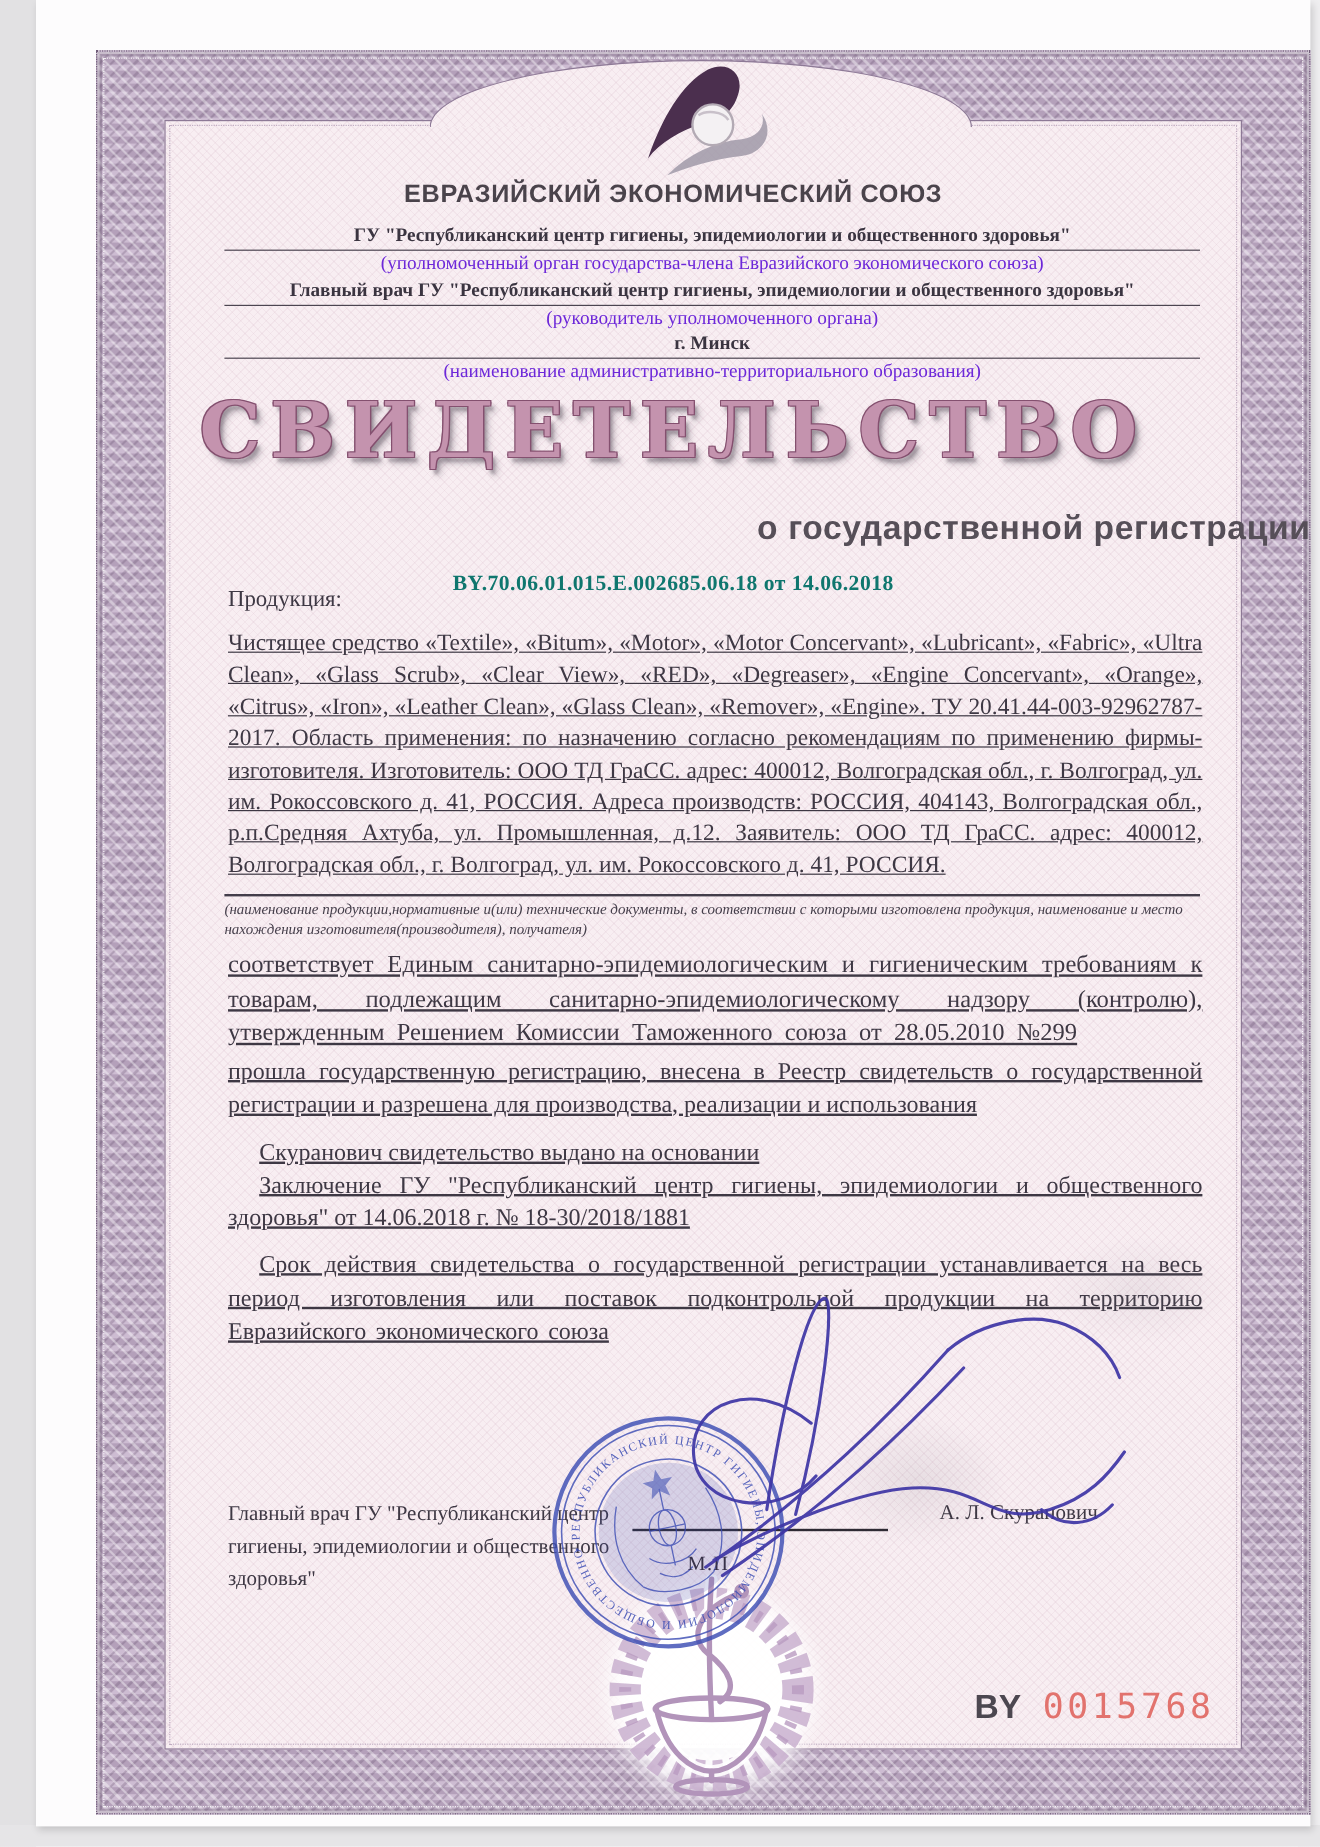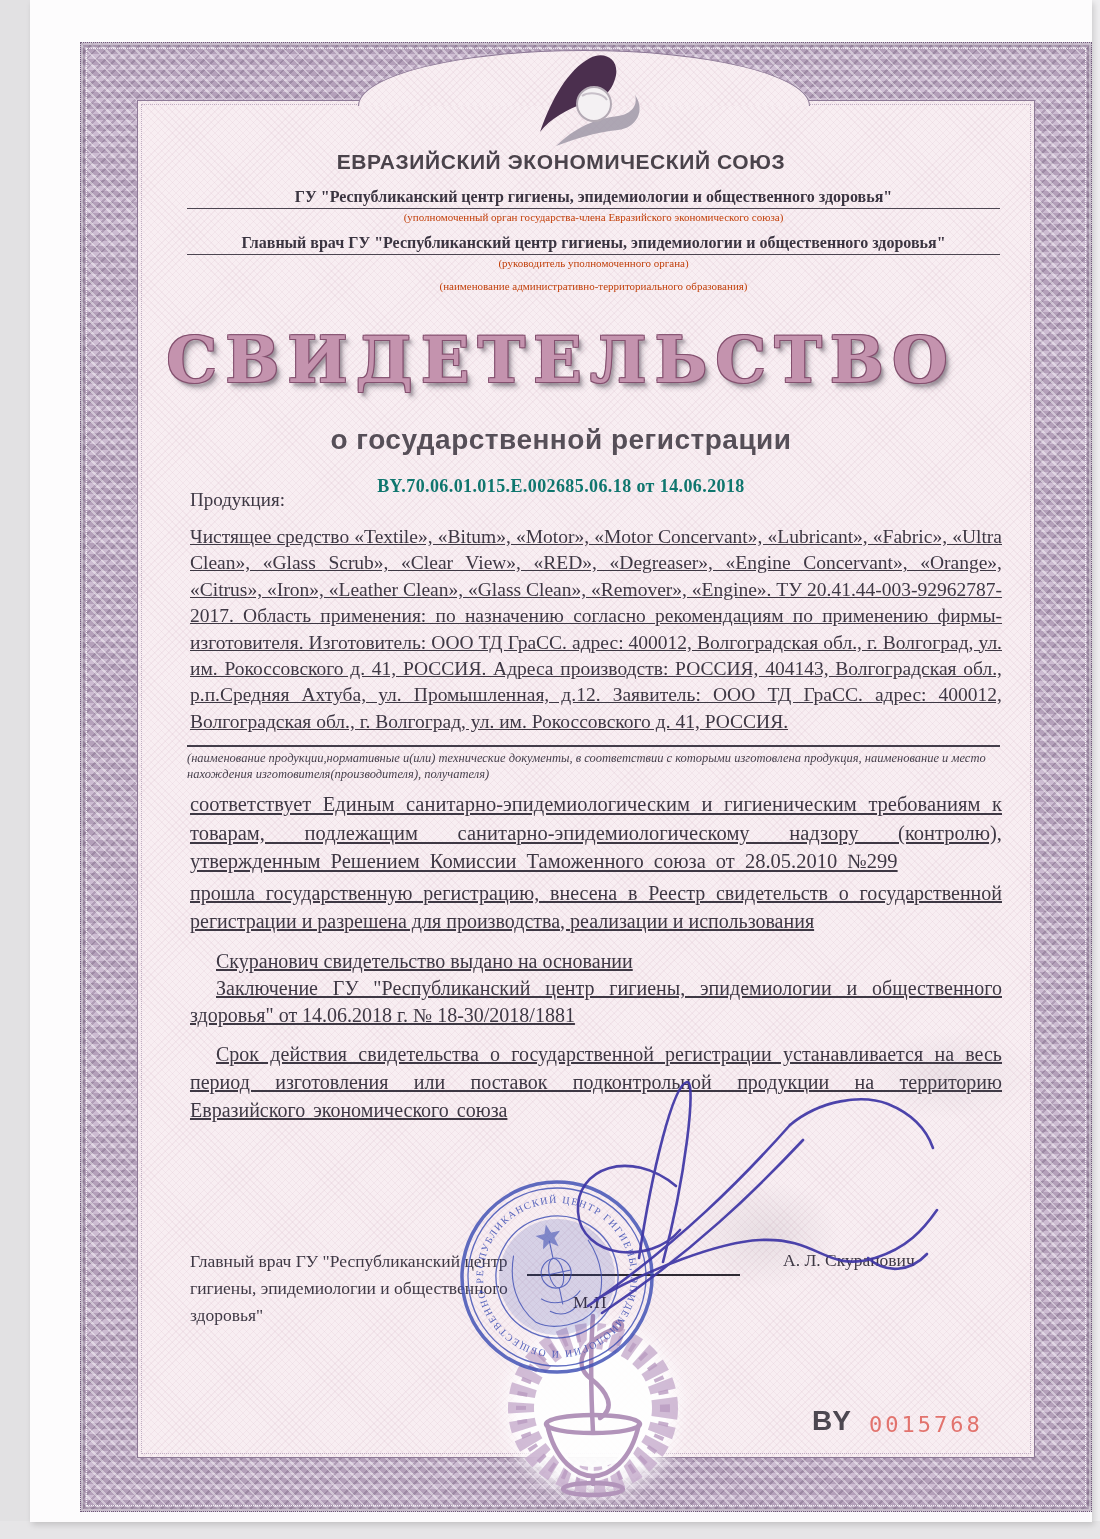--- a/index.html
+++ b/index.html
@@ -38,47 +38,47 @@
     border:1.5px solid #8d7996;border-bottom:none;
     border-radius:50% 50% 0 0 / 100% 100% 0 0;}
   .abs{position:absolute;}
   .ctr{left:0;right:0;text-align:center;}
   .txt{color:#3e3844;}
   .union{top:150px;font-family:"Liberation Sans",sans-serif;font-weight:bold;
     font-size:21px;letter-spacing:.6px;color:#4a434b;}
   .grp{left:157px;width:813px;}
   .grp .gline{text-align:center;font-weight:bold;font-size:16px;color:#3a3440;
     padding-bottom:2px;border-bottom:1.5px solid #4c4551;}
-  .grp .gcap{text-align:center;font-size:11px;color:#c2410c;margin-top:2px;}
+  .grp .gcap{text-align:center;font-size:16px;color:#6d28d9;margin-top:2px;}
   .title{top:322px;font-family:"DejaVu Serif",serif;font-weight:bold;font-size:64px;
     letter-spacing:8px;color:#c493ae;
     text-shadow:-1px -1px 0 #84506f,1px -1px 0 #84506f,-1px 1px 0 #84506f,1px 1px 0 #84506f,
       3px 4px 3px rgba(110,100,112,.55),5px 6px 5px rgba(110,100,112,.30);}
   .subtitle{top:424px;font-family:"Liberation Sans",sans-serif;font-weight:bold;
-    font-size:28px;letter-spacing:.5px;color:#564f58;}
+    font-size:28px;letter-spacing:.5px;color:#564f58;text-align:right;}
   .numline{top:476px;font-weight:bold;font-size:18px;letter-spacing:.4px;color:#0f766e;}
   .prodlabel{left:160px;top:489px;font-size:19px;}
   .para{left:160px;width:812px;text-align:justify;text-decoration:underline;}
   .p-product{top:524px;font-size:19.5px;line-height:26.4px;}
   .divider{left:157px;top:745px;width:813px;border-top:2.5px solid #433d4a;}
   .divcap{left:157px;top:751px;width:813px;font-style:italic;
     font-size:12.5px;line-height:15.5px;color:#453f4b;}
   .p-conf{top:790px;font-size:20.5px;line-height:28.6px;word-spacing:5px;}
   .p-reg{top:880px;font-size:20px;line-height:27.5px;}
   .p-basis{top:948px;font-size:20px;line-height:27px;}
   .p-basis p{margin:0;text-indent:26px;}
   .p-valid{top:1040px;font-size:20px;line-height:28px;word-spacing:3px;}
   .p-valid p{margin:0;text-indent:26px;}
   .signer{left:160px;top:1248px;width:352px;font-size:17.5px;line-height:27px;}
   .signername{left:753px;top:1250px;font-size:17.5px;}
   .sigline{left:497px;top:1274px;width:213px;border-top:2px solid #2e2a33;}
   .mp{left:543px;top:1293px;font-size:17px;letter-spacing:1px;color:#38324a;}
   .serial{left:782px;top:1405px;display:flex;align-items:flex-end;}
   .serial .by{font-family:"Liberation Sans",sans-serif;font-weight:bold;font-size:28px;color:#4c4750;}
-  .serial .num{margin-left:18px;font-family:"DejaVu Sans Mono",monospace;font-size:22px;
+  .serial .num{margin-left:18px;font-family:"DejaVu Sans Mono",monospace;font-size:29px;
     letter-spacing:3px;color:#e0635c;opacity:.88;}
   .smudge1{left:660px;top:1180px;width:150px;height:110px;
     background:radial-gradient(ellipse at center,rgba(118,112,124,.13),rgba(0,0,0,0) 70%);}
   .smudge2{left:840px;top:1030px;width:160px;height:90px;
     background:radial-gradient(ellipse at center,rgba(124,118,130,.10),rgba(0,0,0,0) 70%);}
   svg{display:block;}
   .overlay{position:absolute;left:0;top:0;width:1100px;height:1539px;pointer-events:none;}
 </style>
 </head>
 <body>
@@ -100,20 +100,21 @@
 
     <div class="abs grp" style="top:188px;">
       <div class="gline">ГУ "Республиканский центр гигиены, эпидемиологии и общественного здоровья"</div>
       <div class="gcap">(уполномоченный орган государства-члена Евразийского экономического союза)</div>
     </div>
     <div class="abs grp" style="top:234px;">
       <div class="gline">Главный врач ГУ "Республиканский центр гигиены, эпидемиологии и общественного здоровья"</div>
       <div class="gcap">(руководитель уполномоченного органа)</div>
     </div>
     <div class="abs grp" style="top:278px;">
+      <div class="gline">г. Минск</div>
       <div class="gcap">(наименование административно-территориального образования)</div>
     </div>
 
     <div class="abs ctr title">СВИДЕТЕЛЬСТВО</div>
     <div class="abs ctr subtitle">о государственной регистрации</div>
     <div class="abs ctr numline">BY.70.06.01.015.E.002685.06.18 от 14.06.2018</div>
 
     <div class="abs prodlabel txt">Продукция:</div>
     <div class="abs para p-product txt">Чистящее средство «Textile», «Bitum», «Motor», «Motor Concervant», «Lubricant», «Fabric», «Ultra Clean», «Glass Scrub», «Clear View», «RED», «Degreaser», «Engine Concervant», «Orange», «Citrus», «Iron», «Leather Clean», «Glass Clean», «Remover», «Engine». ТУ 20.41.44-003-92962787-2017. Область применения: по назначению согласно рекомендациям по применению фирмы-изготовителя. Изготовитель: ООО ТД ГраСС. адрес: 400012, Волгоградская обл., г. Волгоград, ул. им. Рокоссовского д. 41, РОССИЯ. Адреса производств: РОССИЯ, 404143, Волгоградская обл., р.п.Средняя Ахтуба, ул. Промышленная, д.12. Заявитель: ООО ТД ГраСС. адрес: 400012, Волгоградская обл., г. Волгоград, ул. им. Рокоссовского д. 41, РОССИЯ.</div>
 

